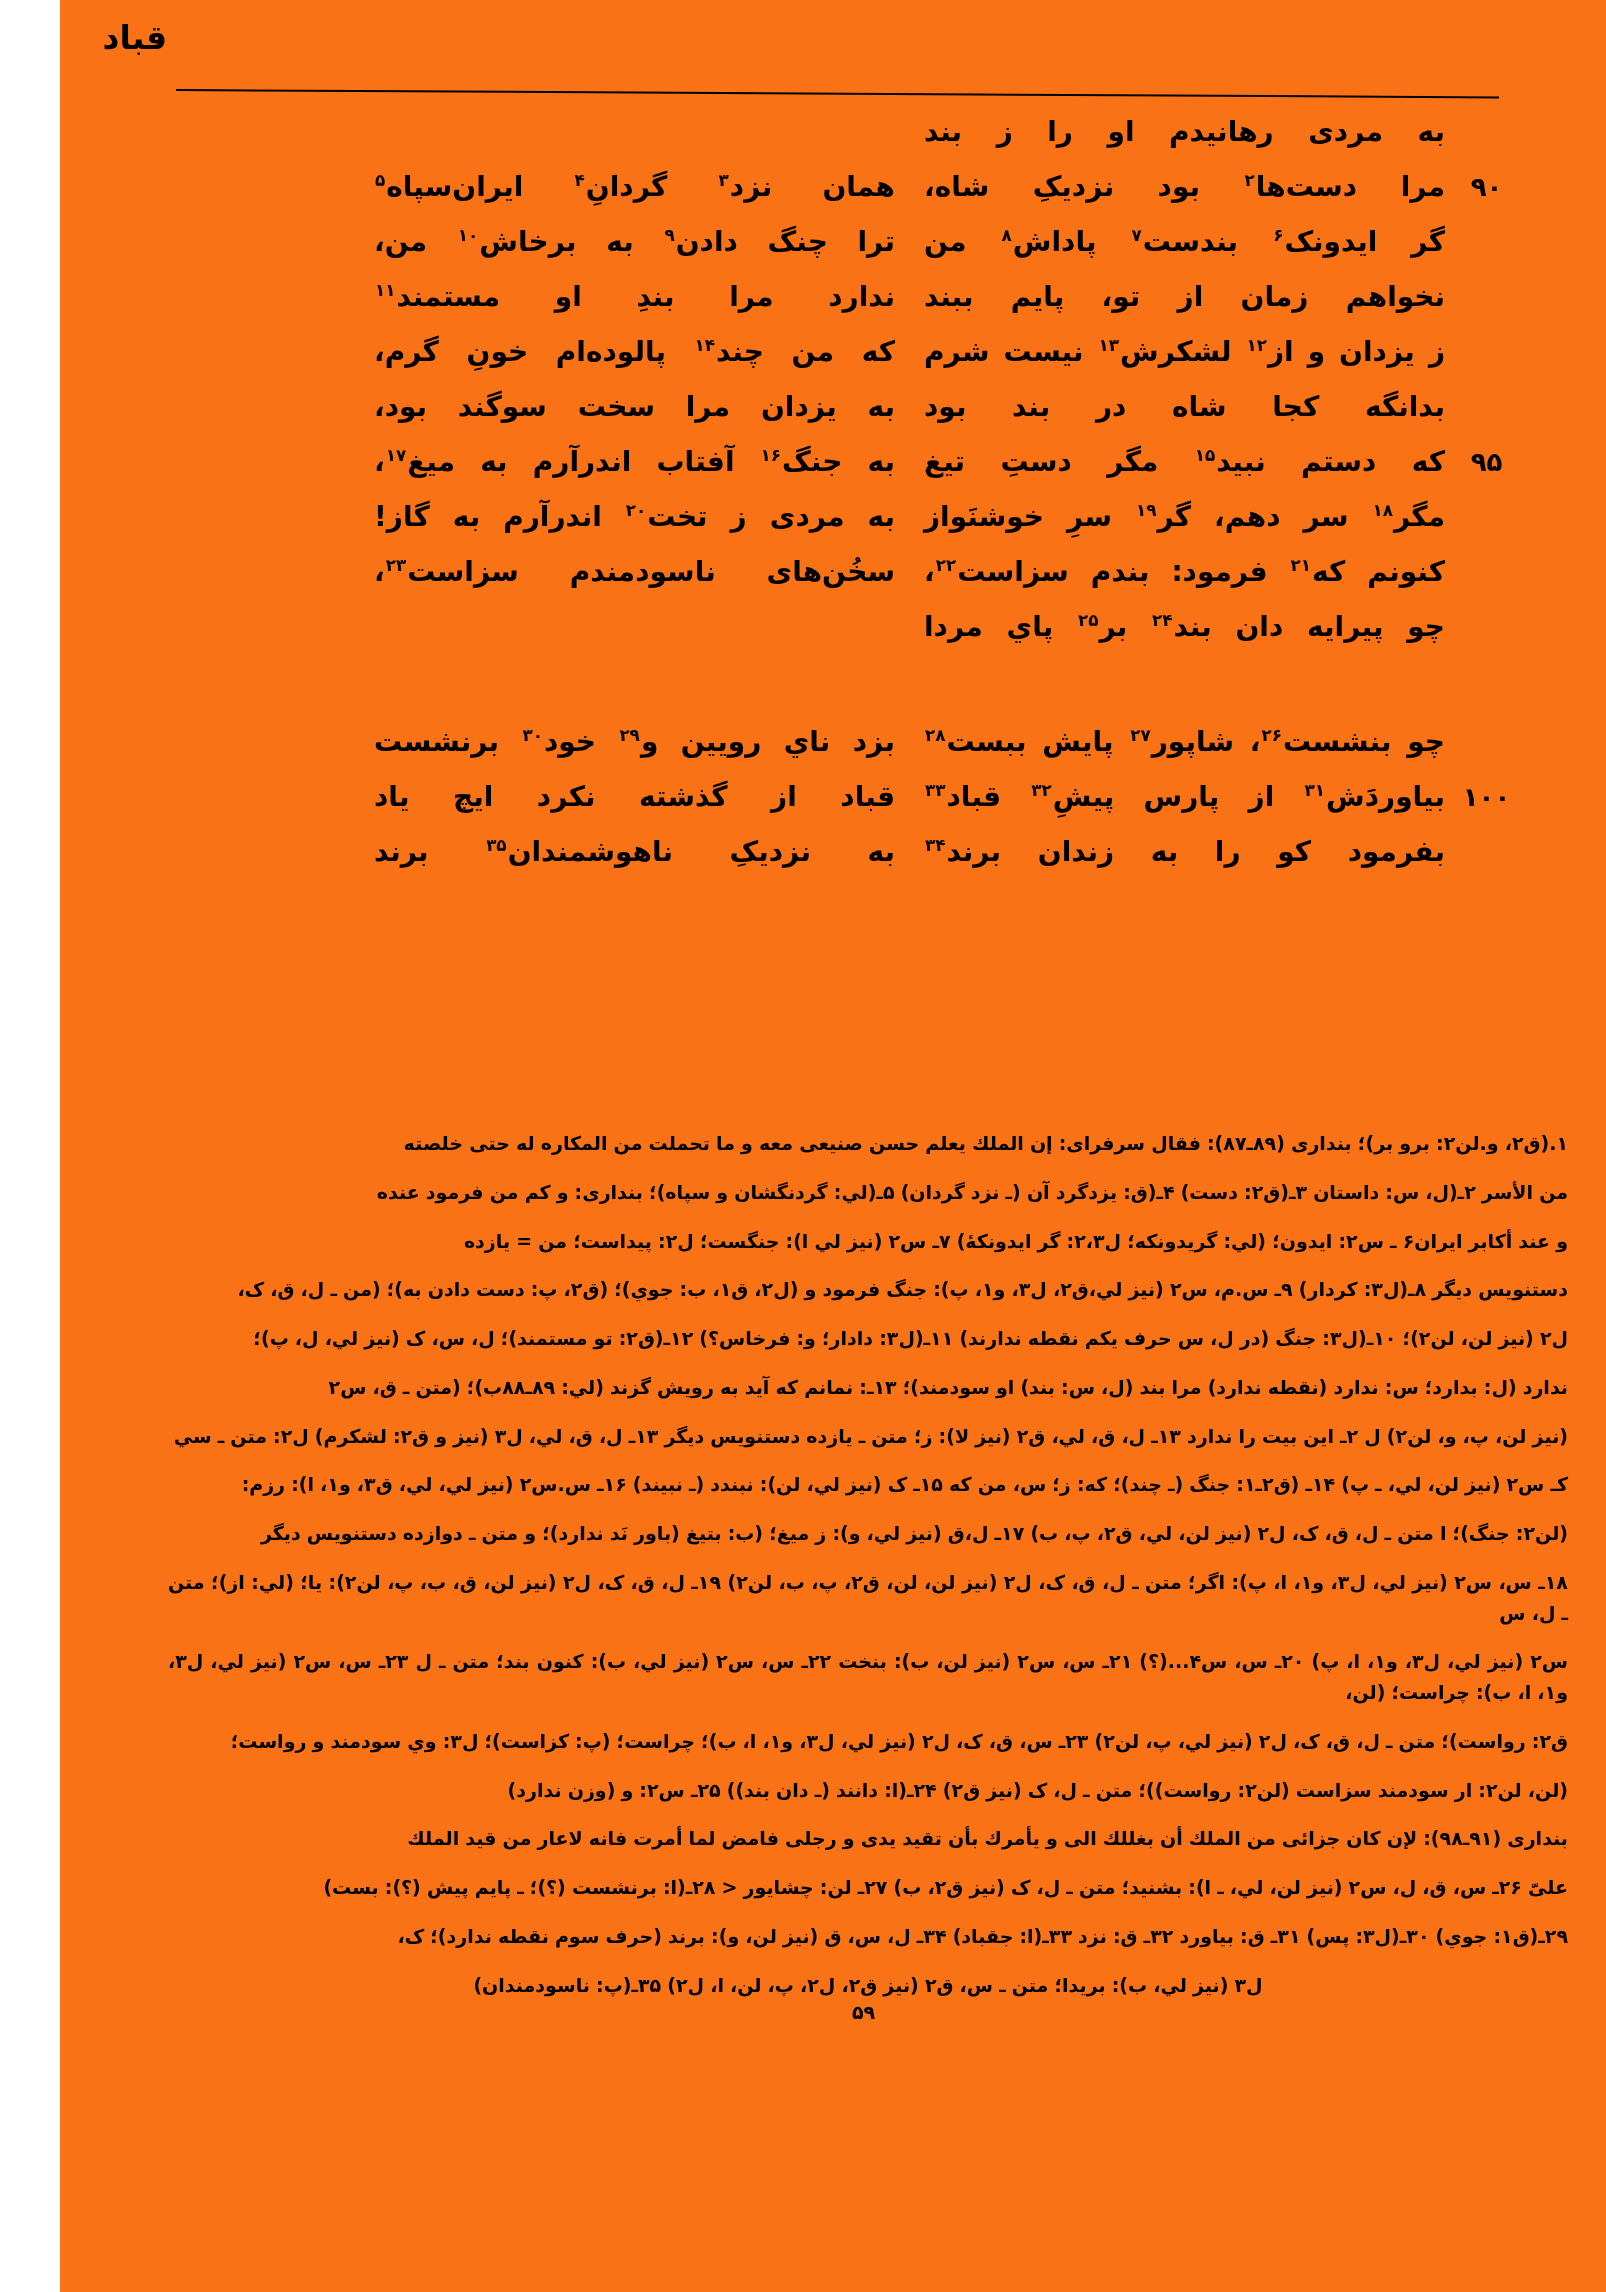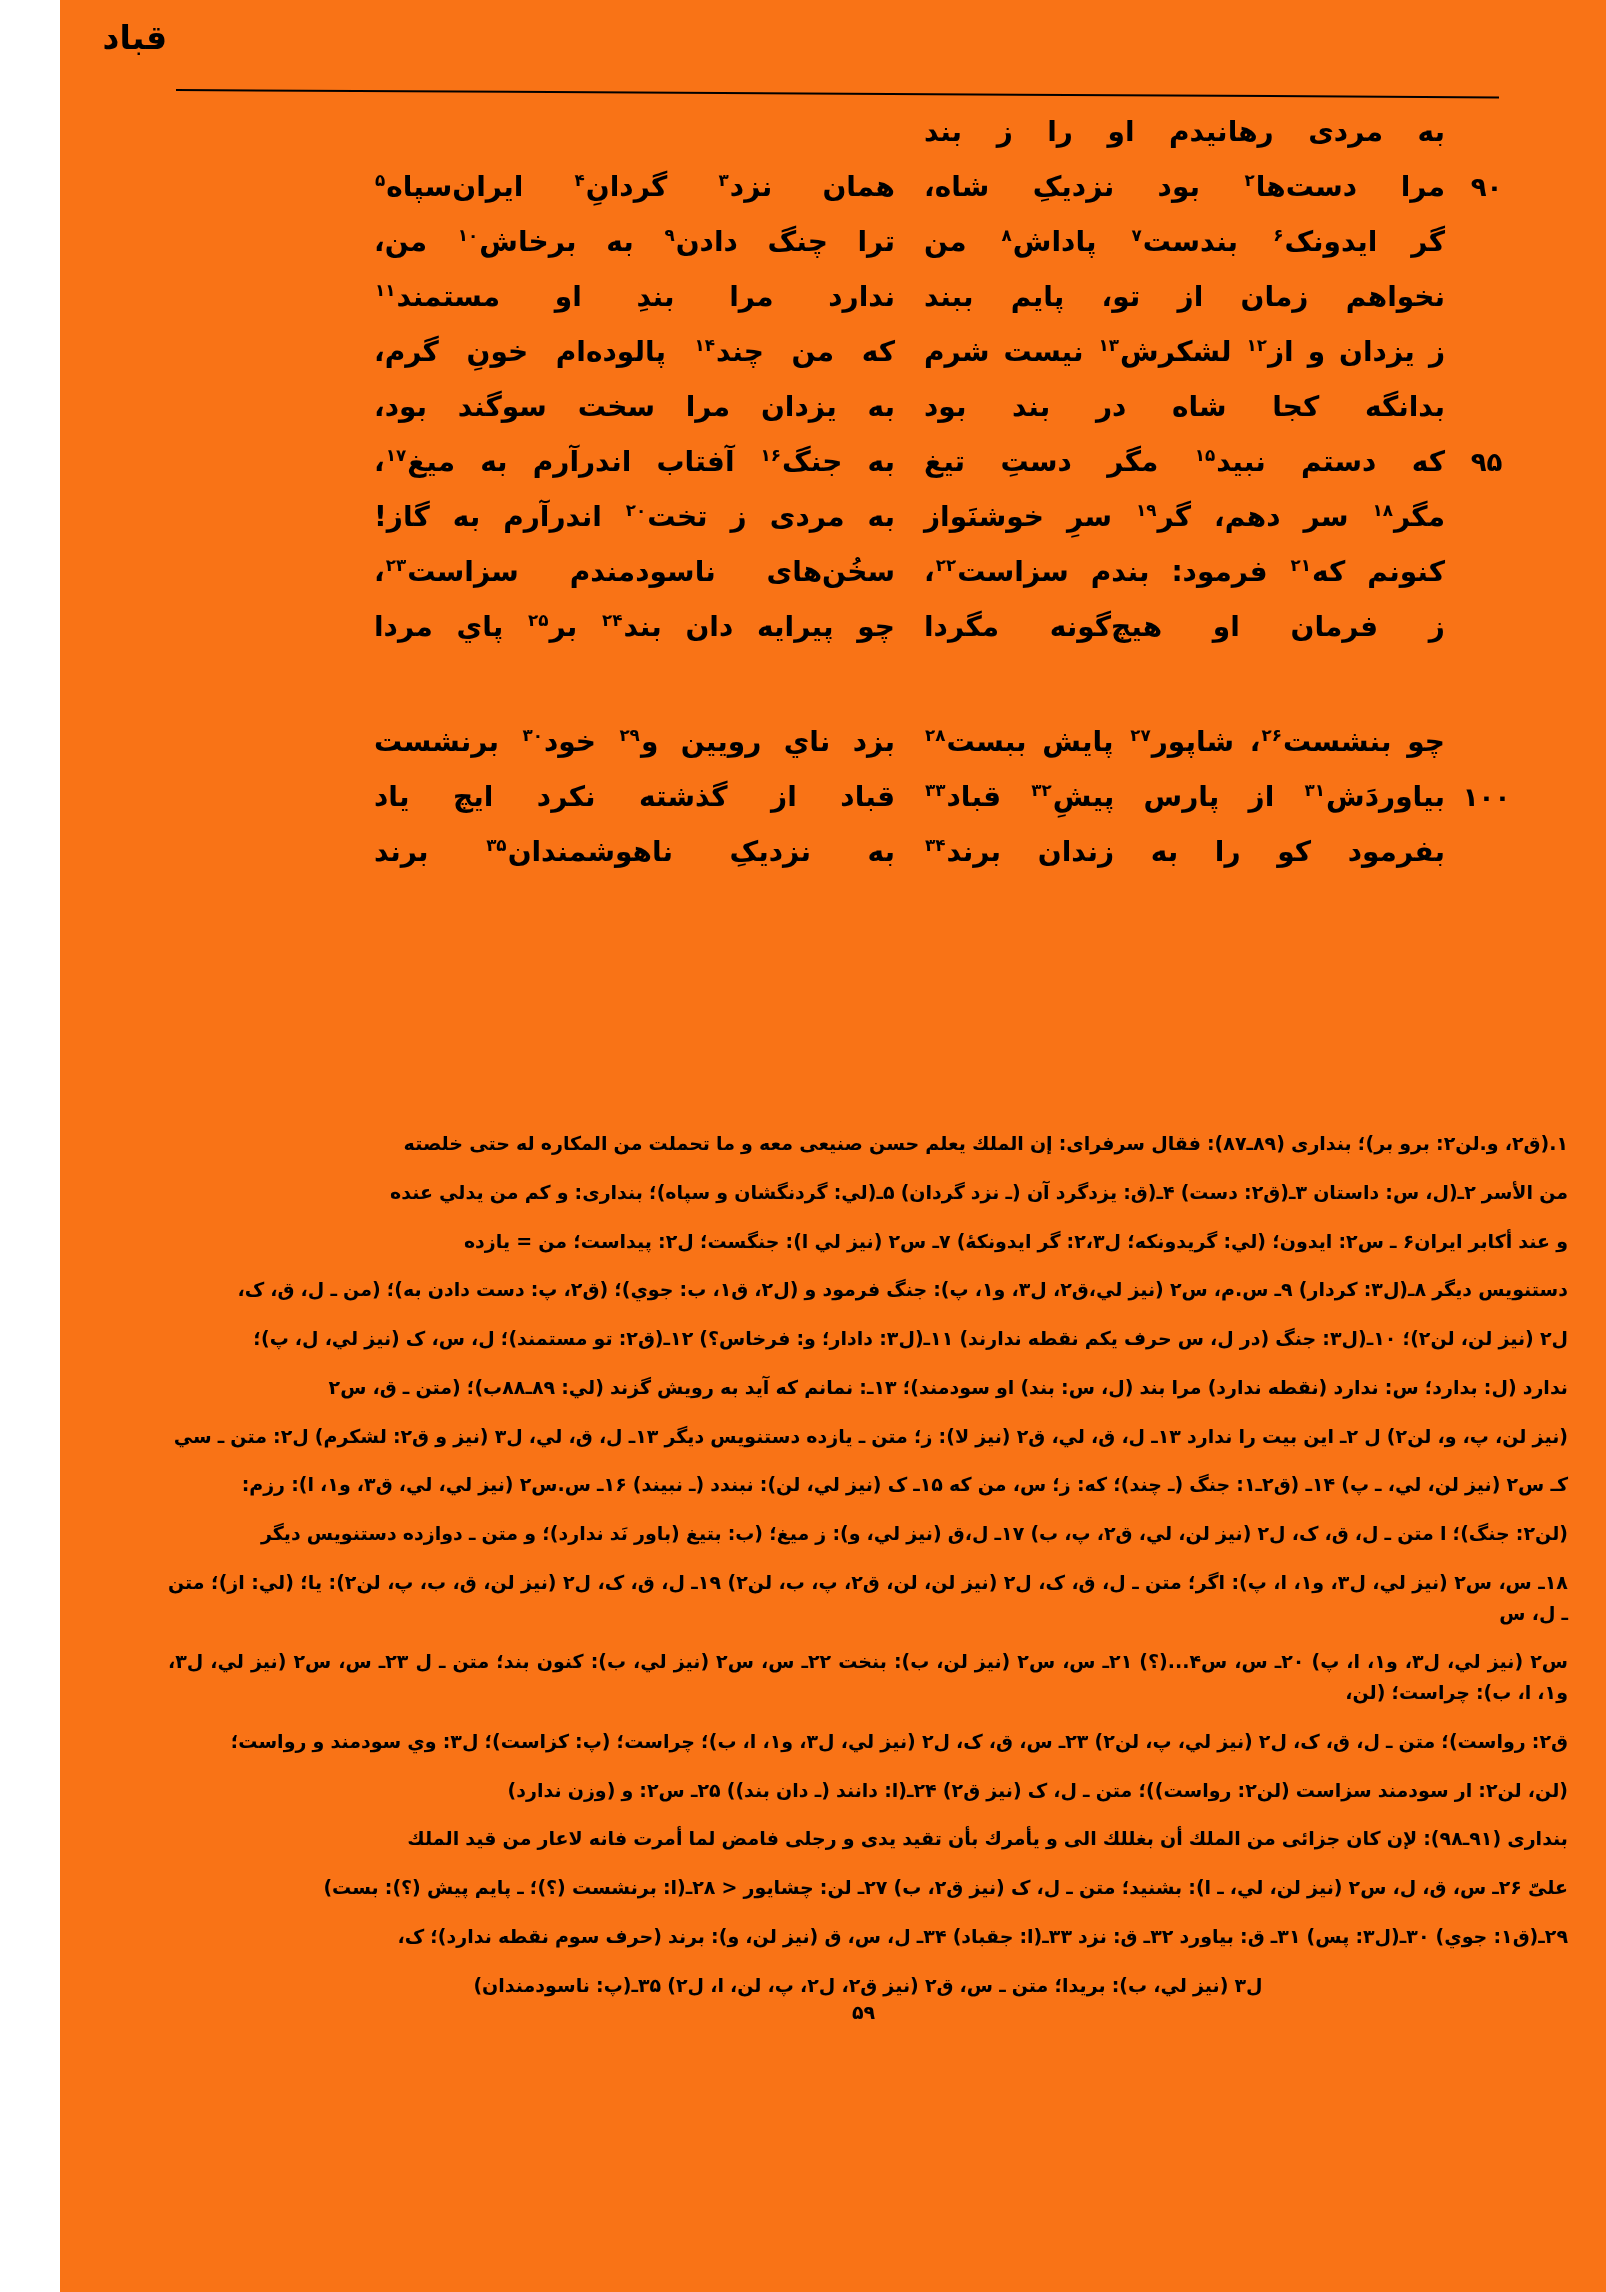--- a/index.html
+++ b/index.html
@@ -184,21 +184,20 @@
           <div class="hemistich right">مگر<sup class="mk">۱۸</sup> سر دهم، گر<sup class="mk">۱۹</sup> سرِ خوشنَواز</div>
           <div class="hemistich left">به مردی ز تخت<sup class="mk">۲۰</sup> اندرآرم به گاز!</div>
         </div>
         <div class="verse">
           <div class="vnum"></div>
           <div class="hemistich right">کنونم که<sup class="mk">۲۱</sup> فرمود: بندم سزاست<sup class="mk">۲۲</sup>،</div>
           <div class="hemistich left">سخُن‌های ناسودمندم سزاست<sup class="mk">۲۳</sup>،</div>
         </div>
         <div class="verse">
           <div class="vnum"></div>
-          <div class="hemistich right">ز فرمان او هیچ‌گونه مگردا</div>
           <div class="hemistich left">چو پیرایه دان بند<sup class="mk">۲۴</sup> بر<sup class="mk">۲۵</sup> پاي مردا</div>
         </div>
       </div>
       <div class="stanza second">
         <div class="verse">
           <div class="vnum"></div>
           <div class="hemistich right">چو بنشست<sup class="mk">۲۶</sup>، شاپور<sup class="mk">۲۷</sup> پایش ببست<sup class="mk">۲۸</sup></div>
           <div class="hemistich left">بزد ناي رويين و<sup class="mk">۲۹</sup> خود<sup class="mk">۳۰</sup> برنشست</div>
         </div>
         <div class="verse">
@@ -209,21 +208,21 @@
         <div class="verse">
           <div class="vnum"></div>
           <div class="hemistich right">بفرمود کو را به زندان برند<sup class="mk">۳۴</sup></div>
           <div class="hemistich left">به نزدیکِ ناهوشمندان<sup class="mk">۳۵</sup> برند</div>
         </div>
       </div>
     </div>
 
   <div class="apparatus" id="apparatus-body">
       <p>۱.(ق۲، و.لن۲: برو بر)؛ بنداری (۸۹ـ۸۷): فقال سرفرای: إن الملك يعلم حسن صنيعى معه و ما تحملت من المكاره له حتى خلصته</p>
-      <p>من الأسر  ۲ـ(ل، س: داستان  ۳ـ(ق۲: دست)  ۴ـ(ق: یزدگرد آن (ـ نزد گردان)  ۵ـ(لي: گردنگشان و سپاه)؛ بنداری: و كم من يدلي عنده</p>
+      <p>من الأسر  ۲ـ(ل، س: داستان  ۳ـ(ق۲: دست)  ۴ـ(ق: یزدگرد آن (ـ نزد گردان)  ۵ـ(لي: گردنگشان و سپاه)؛ بنداری: و كم من فرمود عنده</p>
       <p>و عند أكابر ايران۶ ـ س۲: ایدون؛ (لي: گریدونکه؛ ل۲،۳: گر ایدونکۀ)  ۷ـ س۲ (نیز لي ا): جنگست؛ ل۲: پیداست؛ من = یازده</p>
       <p>دستنویس دیگر  ۸ـ(ل۳: کردار)  ۹ـ س.م، س۲ (نیز لي،ق۲، ل۳، و۱، پ): جنگ فرمود و (ل۲، ق۱، ب: جوي)؛ (ق۲، پ: دست دادن به)؛ (من ـ ل، ق، ک،</p>
       <p>ل۲ (نیز لن، لن۲)؛  ۱۰ـ(ل۳: جنگ (در ل، س حرف یکم نقطه ندارند)  ۱۱ـ(ل۳: دادار؛ و: فرخاس؟)  ۱۲ـ(ق۲: تو مستمند)؛ ل، س، ک (نیز لي، ل، پ)؛</p>
       <p>ندارد (ل: بدارد؛ س: ندارد (نقطه ندارد)  مرا بند (ل، س: بند) او سودمند)؛ ۱۳ـ: نمانم که آید به رویش گزند (لي: ۸۹ـ۸۸ب)؛ (متن ـ ق، س۲</p>
       <p>(نیز لن، پ، و، لن۲) ل ۲ـ این بیت را ندارد  ۱۳ـ ل، ق، لي، ق۲ (نیز لا): ز؛ متن ـ یازده دستنویس دیگر  ۱۳ـ ل، ق، لي، ل۳ (نیز و ق۲: لشکرم) ل۲: متن ـ سي</p>
       <p>کـ س۲ (نیز لن، لي، ـ پ)  ۱۴ـ (ق۲ـ۱: جنگ (ـ چند)؛ که: ز؛ س، من که  ۱۵ـ ک (نیز لي، لن): نبندد (ـ نبیند)  ۱۶ـ س.س۲ (نیز لي، لي، ق۳، و۱، ا): رزم:</p>
       <p>(لن۲: جنگ)؛ ا متن ـ ل، ق، ک، ل۲ (نیز لن، لي، ق۲، پ، ب)  ۱۷ـ ل،ق (نیز لي، و): ز میغ؛ (ب: بتیغ (باور نَد ندارد)؛ و متن ـ دوازده دستنویس دیگر</p>
       <p>۱۸ـ س، س۲ (نیز لي، ل۳، و۱، ا، پ): اگر؛ متن ـ ل، ق، ک، ل۲ (نیز لن، لن، ق۲، پ، ب، لن۲)  ۱۹ـ ل، ق، ک، ل۲ (نیز لن، ق، ب، پ، لن۲): یا؛ (لي: از)؛ متن ـ ل، س</p>
       <p>س۲ (نیز لي، ل۳، و۱، ا، پ)  ۲۰ـ س، س۴...(؟)  ۲۱ـ س، س۲ (نیز لن، ب): بنخت  ۲۲ـ س، س۲ (نیز لي، ب): کنون بند؛ متن ـ ل  ۲۳ـ س، س۲ (نیز لي، ل۳، و۱، ا، ب): چراست؛ (لن،</p>
       <p>ق۲: رواست)؛ متن ـ ل، ق، ک، ل۲ (نیز لي، پ، لن۲)  ۲۳ـ س، ق، ک، ل۲ (نیز لي، ل۳، و۱، ا، ب)؛ چراست؛ (پ: کزاست)؛ ل۳: وي سودمند و رواست؛</p>

